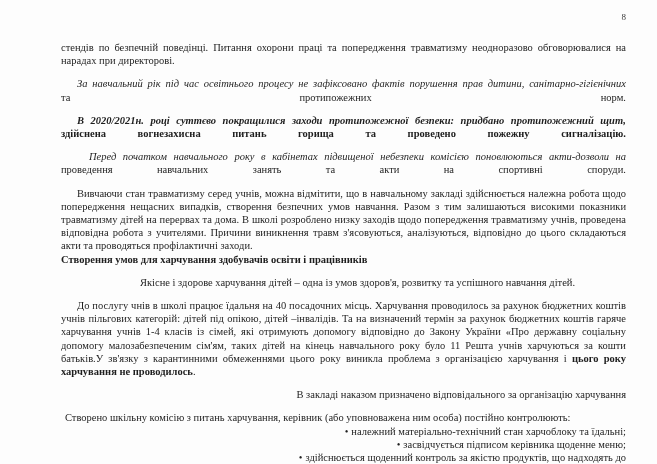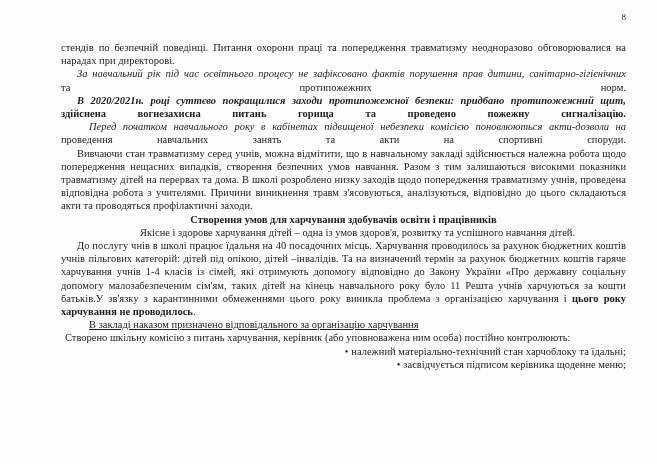--- a/index.html
+++ b/index.html
@@ -18,29 +18,28 @@
     line-height: 13.2px;
     padding: 12px 31px 0 61px;
   }
   .page-number {
     text-align: right;
     font-size: 9px;
     line-height: 10px;
     margin-bottom: 19px;
     color: #3a3a3a;
   }
-  .para { text-align: justify; }
+  .para { text-align: justify; margin-top: 10px; }
   .fill { text-align-last: justify; font-style: italic; }
   .spread {
     display: flex;
     justify-content: space-between;
     align-items: center;
   }
   .heading {
-    text-align: center;
     font-weight: bold;
   }
   .bold { font-weight: bold; }
   .bullet { text-align: right; }
   .bullet .bullet-mark { margin-right: 3px; }
 </style>
 </head>
 <body>
 
 <div class="page">
@@ -72,18 +71,19 @@
         <span>та</span>
         <span>акти</span>
         <span>на</span>
         <span>спортивні</span>
         <span>споруди.</span>
       </div>
       <div class="para" style="text-indent: 16px;"><span>Вивчаючи стан травматизму серед учнів, можна відмітити, що в навчальному закладі здійснюється належна робота щодо попередження нещасних випадків, створення безпечних умов навчання. Разом з тим залишаються високими показники травматизму дітей на перервах та дома. В школі розроблено низку заходів щодо попередження травматизму учнів, проведена відповідна робота з учителями. Причини виникнення травм з'ясовуються, аналізуються, відповідно до цього складаються акти та проводяться профілактичні заходи.</span></div>
       <div class="heading">Створення умов для харчування здобувачів освіти і працівників</div>
       <div class="para" style="text-align: center; text-indent: 28px;"><span>Якісне і здорове харчування дітей – одна із умов здоров'я, розвитку та успішного навчання дітей.</span></div>
       <div class="para" style="text-indent: 16px;"><span>До послугу чнів в школі працює їдальня на 40 посадочних місць. Харчування проводилось за рахунок бюджетних коштів учнів пільгових категорій: дітей під опікою, дітей –інвалідів. Та на  визначений термін за рахунок бюджетних коштів гаряче харчування учнів 1-4 класів із сімей, які отримують допомогу відповідно до Закону України «Про державну соціальну допомогу малозабезпеченим сім'ям, таких дітей на кінець навчального року було 11 Решта учнів харчуються за кошти батьків.У зв'язку з карантинними обмеженнями цього року виникла проблема з організацією харчування і </span><span class="bold">цього року харчування не проводилось</span><span>.</span></div>
-      <div class="para" style="text-align: left; text-indent: 28px; text-decoration: underline;"><span>В закладі наказом призначено відповідального за організацію харчування</span></div>
+      <div class="para" style="text-align: right; text-indent: 28px;"><span>В закладі наказом призначено відповідального за організацію харчування</span></div>
       <div class="para" style="text-align: left; text-indent: 4px;"><span>Створено шкільну комісію з питань харчування, керівник (або уповноважена ним особа)  постійно контролюють:</span></div>
       <div class="bullet"><span class="bullet-mark">•</span><span>належний матеріально-технічний стан харчоблоку та їдальні;</span></div>
       <div class="bullet"><span class="bullet-mark">•</span><span>засвідчується підписом керівника щоденне меню;</span></div>
+      <div class="bullet"><span class="bullet-mark">•</span><span>здійснюється щоденний контроль за якістю продуктів, що надходять до</span></div>
     </div>
 </div>
 
 </body></html>

